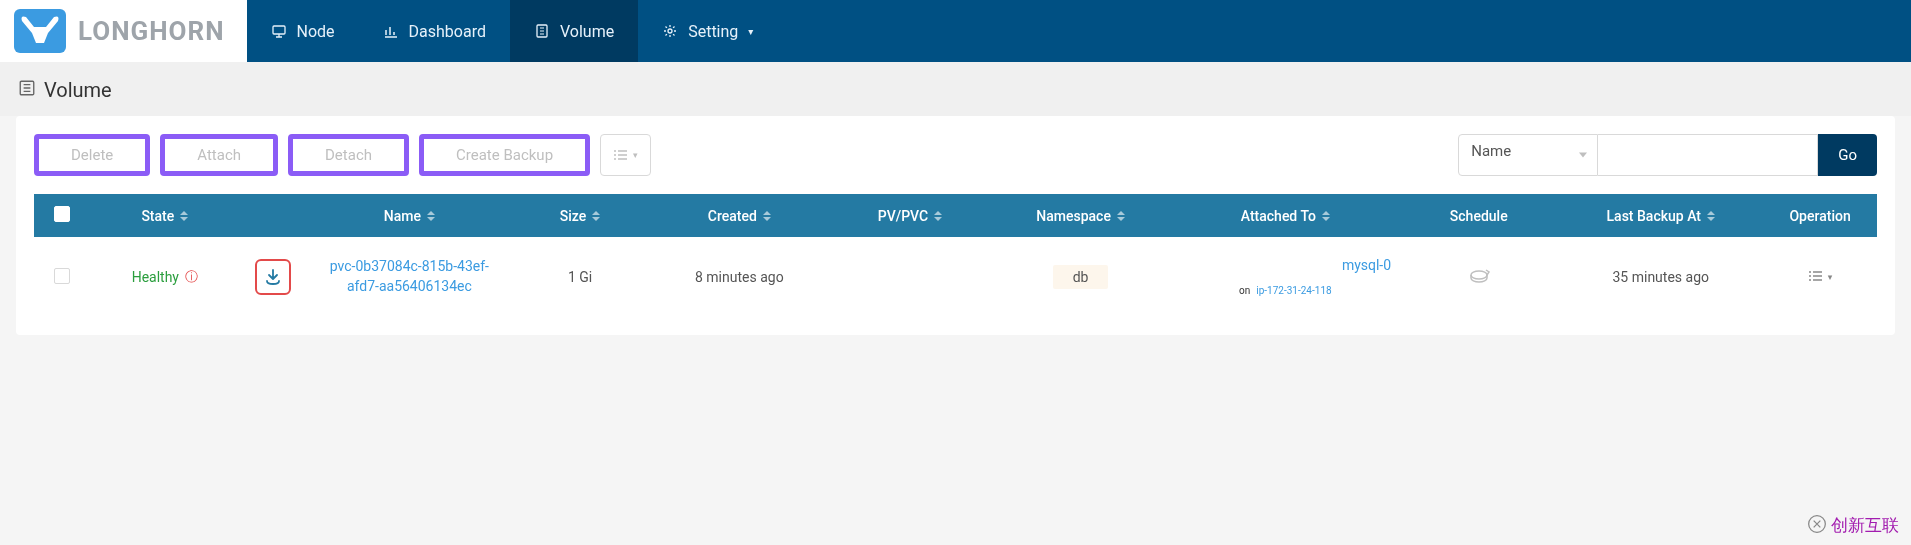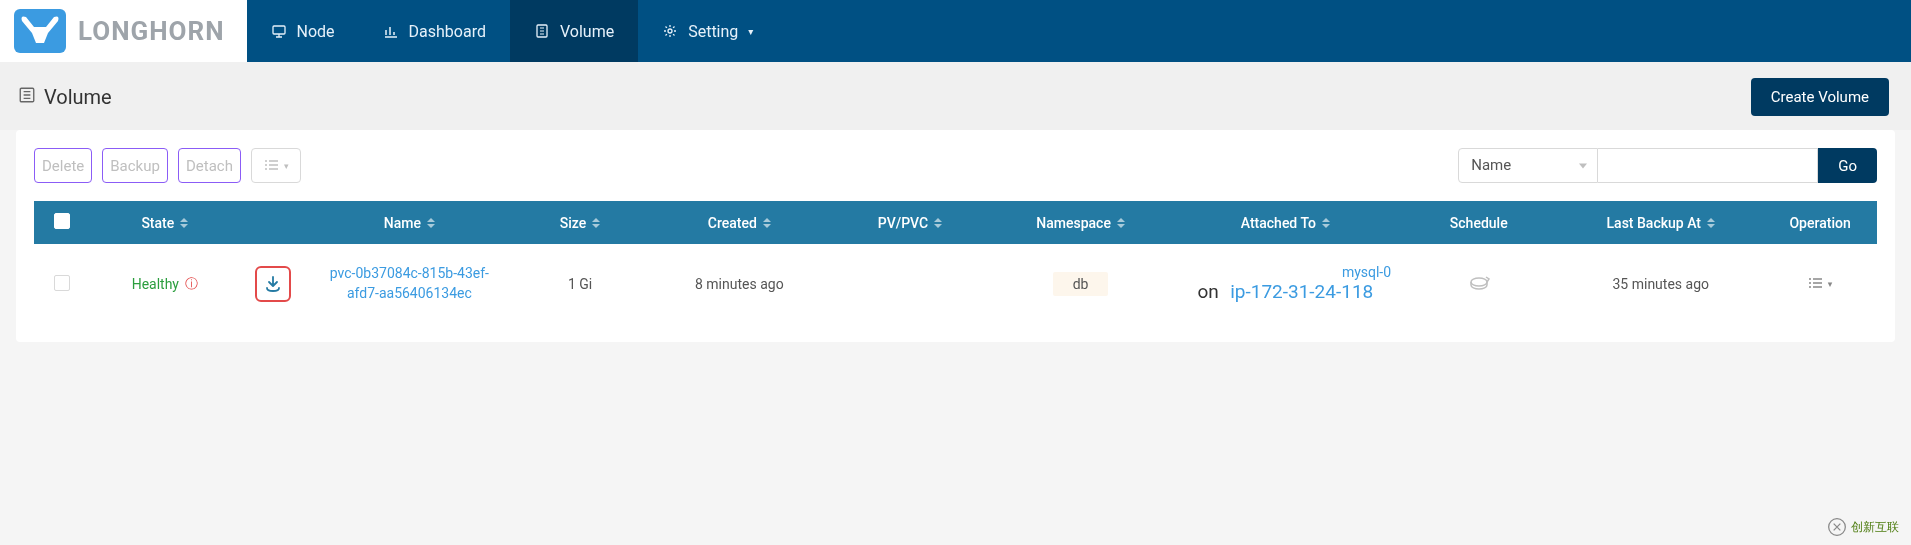--- a/index.html
+++ b/index.html
@@ -76,23 +76,23 @@
     padding: 18px;
   }
   .toolbar-row {
     display: flex;
     justify-content: space-between;
     margin-bottom: 18px;
   }
   .toolbar-left { display: flex; gap: 10px; }
   .btn-outline {
     background: #fff;
-    border: 1px solid #8b5cf6;
+    border: 5px solid #8b5cf6;
     color: #bfbfbf;
-    padding: 7px 7px;
+    padding: 7px 32px;
     font-size: 15px;
     border-radius: 4px;
     cursor: pointer;
   }
   .btn-dropdown-icon {
     background: #fff;
     border: 1px solid #d9d9d9;
     color: #bfbfbf;
     padding: 7px 12px;
     border-radius: 4px;
@@ -182,33 +182,32 @@
     border: 2px solid #e34a4a;
     border-radius: 6px;
     display: inline-flex;
     align-items: center;
     justify-content: center;
     color: #247aa3;
   }
   .vol-name { color: #3b9be1; font-size:14px; line-height:1.4; }
   .ns-tag { background: #fdf6ec; padding: 4px 20px; border-radius: 2px; color:#555; }
   .attach-link { color: #3b9be1; display:block;text-align:right; }
-  .attach-host { color: #3b9be1; font-family: "Courier New", monospace; font-size:19px; margin-top:0; display:block; }
+  .attach-host { color: #3b9be1; font-family: "Courier New", monospace; font-size:10px; margin-top:12px; display:block; }
   .attach-host .on { color:#333; }
   .schedule-icon { color:#bfbfbf; font-size:22px;}
   .op-cell { display:inline-flex; align-items:center; gap:4px; color:#888; cursor:pointer;}
   
   .watermark {
     position: fixed;
     right: 12px;
     bottom: 8px;
-    font-size: 12px;
-    color: #4d7c0f;
+    font-size: 17px;
+    color: #a21caf;
     display:flex;
-    align-items:center;
     gap:4px;
   }
   .watermark svg { width:20px; height:20px; }
 </style>
 </head>
 <body>
 
 <div class="top-nav">
   <div class="logo-block">
     <div class="logo-mark">
@@ -259,29 +258,29 @@
 </div>
 
 <div class="page-header">
   <div class="page-title">
     <span><svg width="18" height="18" viewBox="0 0 16 16">
           <rect x="2" y="2" width="12" height="12" rx="1" stroke="#666" stroke-width="1.2" fill="none"></rect>
           <path d="M5 5h6M5 8h6M5 11h6" stroke="#666" stroke-width="1.2"></path>
         </svg></span>
     <span>Volume</span>
   </div>
-  <button class="btn-primary">Create Volume</button>
 </div>
 
 <div class="content-card">
   <div class="toolbar-row">
     <div class="toolbar-left">
       <button class="btn-outline">Delete</button>
-      <button class="btn-outline">Backup</button>
+      <button class="btn-outline">Attach</button>
       <button class="btn-outline">Detach</button>
+      <button class="btn-outline">Create Backup</button>
       <div class="btn-dropdown-icon">
         <span><svg width="16" height="12" viewBox="0 0 16 12">
               <circle cx="2" cy="2" r="1" fill="#bfbfbf"></circle>
               <path d="M5 2h9" stroke="#bfbfbf" stroke-width="1.5"></path>
               <circle cx="2" cy="6" r="1" fill="#bfbfbf"></circle>
               <path d="M5 6h9" stroke="#bfbfbf" stroke-width="1.5"></path>
               <circle cx="2" cy="10" r="1" fill="#bfbfbf"></circle>
               <path d="M5 10h9" stroke="#bfbfbf" stroke-width="1.5"></path>
             </svg></span>
         <span style="font-size:9px;">▾</span>

